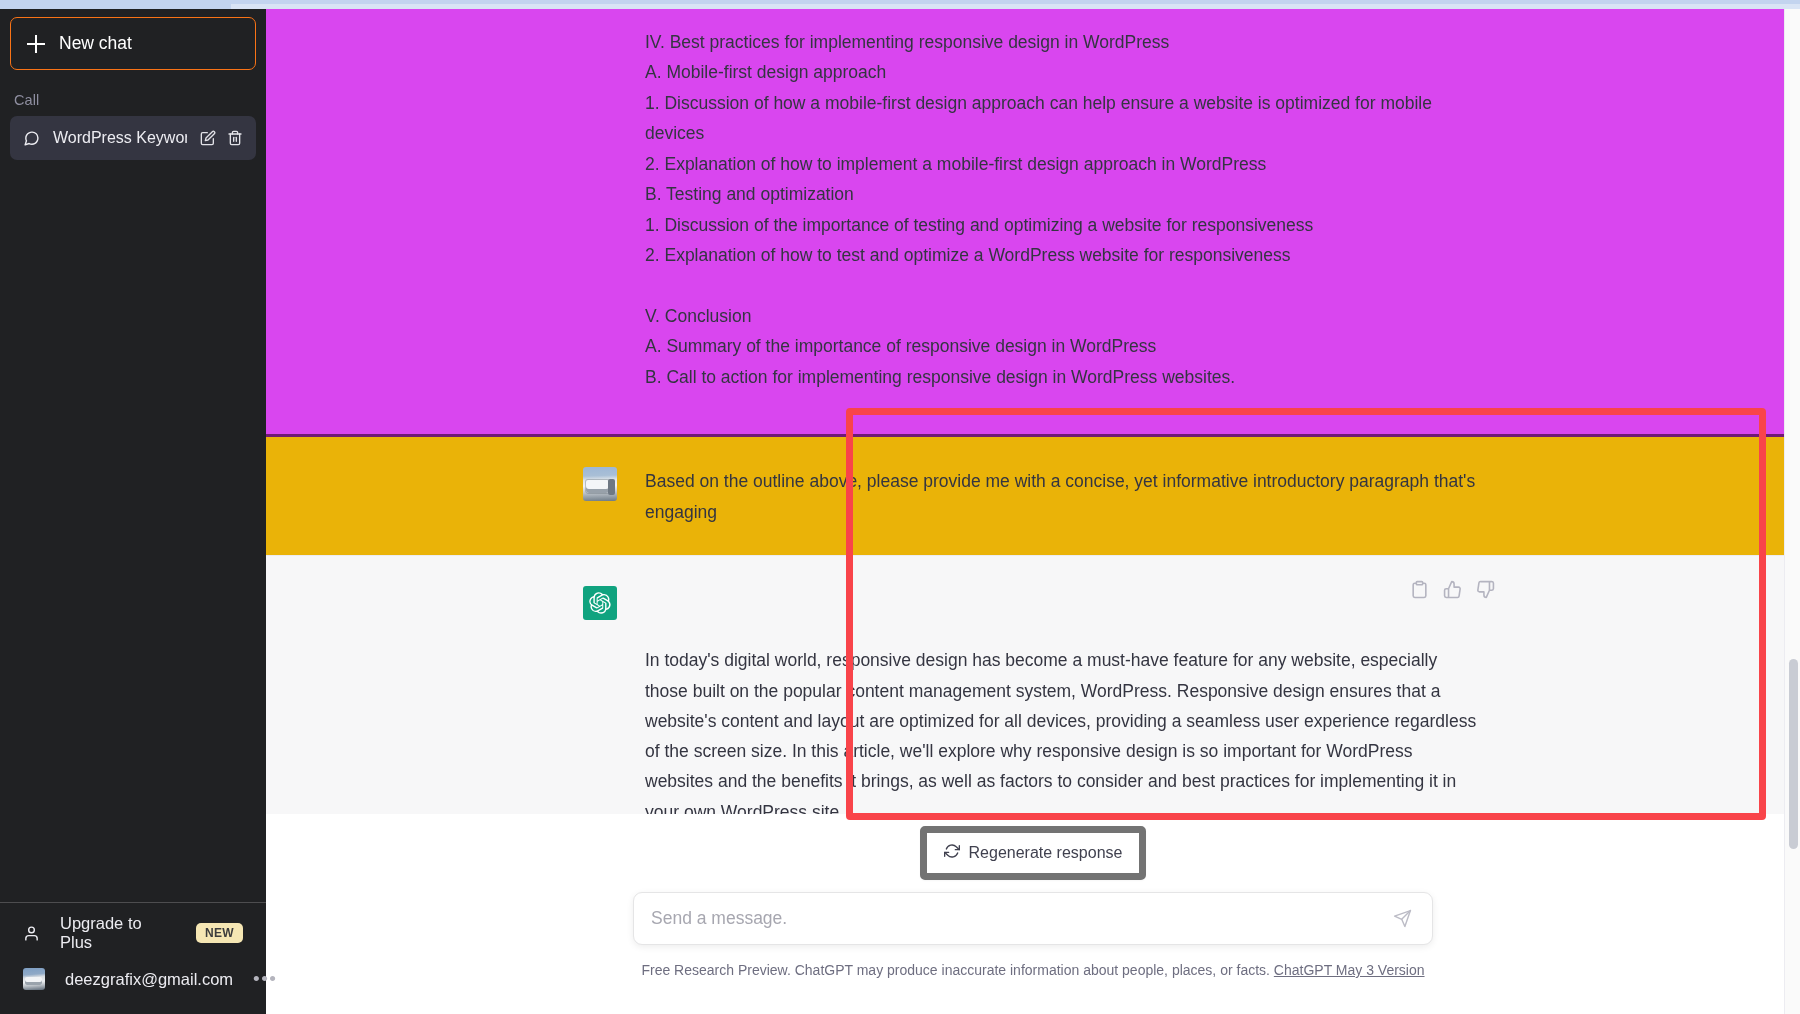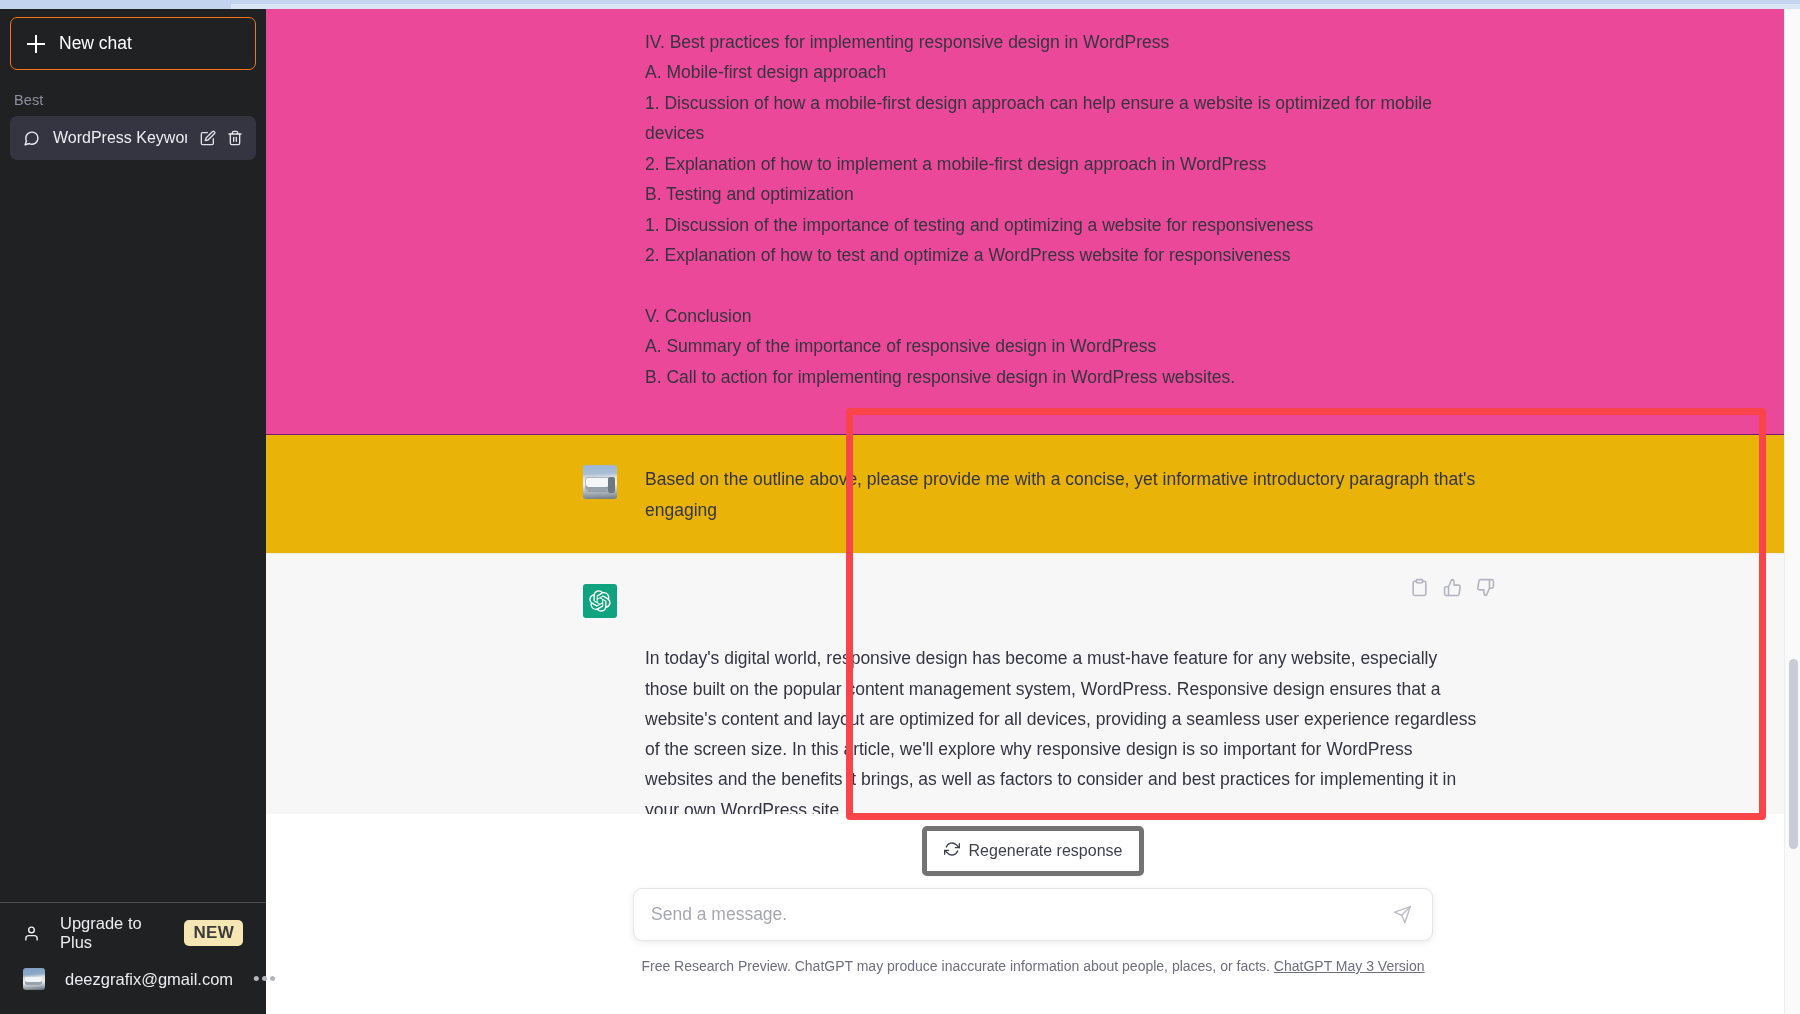--- a/index.html
+++ b/index.html
@@ -66,21 +66,21 @@
   .sidebar-spacer { flex: 1 1 auto; }
 
   .sidebar-bottom { border-top: 1px solid #4d4d4f; padding: 7px 10px 12px 10px; }
   .side-row {
     display: flex; align-items: center; gap: 20px;
     height: 46px; padding: 0 13px; border-radius: 7px;
     color: #ececf1; font-size: 16.5px; cursor: pointer;
   }
   .side-row-label { flex: 1 1 auto; }
   .badge-new {
-    background: #f5e6b3; color: #3c3c3c; font-size: 17px; font-weight: 700;
+    background: #f5e6b3; color: #3c3c3c; font-size: 12px; font-weight: 700;
     border-radius: 5px; padding: 3px 9px; letter-spacing: .3px;
   }
   .avatar-thumb {
     width: 22px; height: 22px; border-radius: 3px; flex: 0 0 22px;
     background: linear-gradient(175deg,#7e9fc4 0%,#8fa9c6 30%,#d8dde2 42%,#eceff1 62%,#b9bfc5 78%,#5d6a78 100%);
     position: relative; overflow: hidden;
   }
   .avatar-thumb::after {
     content: ""; position: absolute; left: 2px; top: 9px; right: 3px; height: 8px;
     background: #f2f4f6; border-radius: 2px;
@@ -126,21 +126,21 @@
   .msg-text p { margin: 0 0 20px 0; }
   .msg-text p:last-child { margin-bottom: 0; }
 
   .msg-actions {
     position: absolute; right: -12px; top: 24px;
     display: flex; gap: 14px; align-items: center;
   }
   .msg-actions span { cursor: pointer; color: #acacbe; }
 
   
-  .outline-row { background: #ec4899; border-bottom: 1px solid #701a75; }
+  .outline-row { background: #d946ef; border-bottom: 3px solid #701a75; }
   .outline-inner {
     max-width: 900px; margin: 0 auto; padding: 0 0 42px 0;
     padding-left: 62px;
   }
   .outline-text {
     color: #343541; font-size: 17.5px; line-height: 1.74; white-space: pre-wrap;
   }
   .outline-clip { height: 18px; overflow: hidden; }
 
   
@@ -150,21 +150,21 @@
   }
 
   
   .composer-area {
     position: absolute; left: 0; right: 0; bottom: 0; height: 200px;
     background: #ffffff; display: flex; flex-direction: column;
     align-items: center; justify-content: flex-start; padding-top: 12px;
   }
   .regen-btn {
     display: inline-flex; align-items: center; gap: 9px;
-    background: #ffffff; border: 5px solid #737373; border-radius: 5px;
+    background: #ffffff; border: 7px solid #737373; border-radius: 5px;
     color: #40414f; font-size: 16px; padding: 10px 17px; cursor: pointer;
     box-shadow: 0 1px 2px rgba(0,0,0,.035);
   }
   .composer {
     margin-top: 12px; width: 800px; height: 53px;
     background: #ffffff; border: 1px solid #e5e5e6; border-radius: 9px;
     box-shadow: 0 2px 7px rgba(0,0,0,.075);
     display: flex; align-items: center; padding: 0 16px 0 17px;
   }
   .composer input {
@@ -204,21 +204,21 @@
 
   <aside class="sidebar">
 
     <div class="sidebar-top">
       <div class="new-chat">
         <span class="plus-icon"></span>
         <span>New chat</span>
       </div>
     </div>
 
-    <div class="section-label">Best</div>
+    <div class="section-label">Call</div>
 
     <div class="chat-list">
       <div class="chat-item">
         <span>
           <svg class="icon-svg" width="17" height="17" viewBox="0 0 24 24" fill="none" stroke="#ececf1" stroke-width="2" stroke-linecap="round" stroke-linejoin="round">
               <path d="M21 11.5a8.38 8.38 0 0 1-.9 3.8 8.5 8.5 0 0 1-7.6 4.7 8.38 8.38 0 0 1-3.8-.9L3 21l1.9-5.7a8.38 8.38 0 0 1-.9-3.8 8.5 8.5 0 0 1 4.7-7.6 8.38 8.38 0 0 1 3.8-.9h.5a8.48 8.48 0 0 1 8 8v.5z"></path>
             </svg>
         </span>
         <span class="chat-item-label">WordPress Keyword Ide</span>
         <span class="chat-actions">

